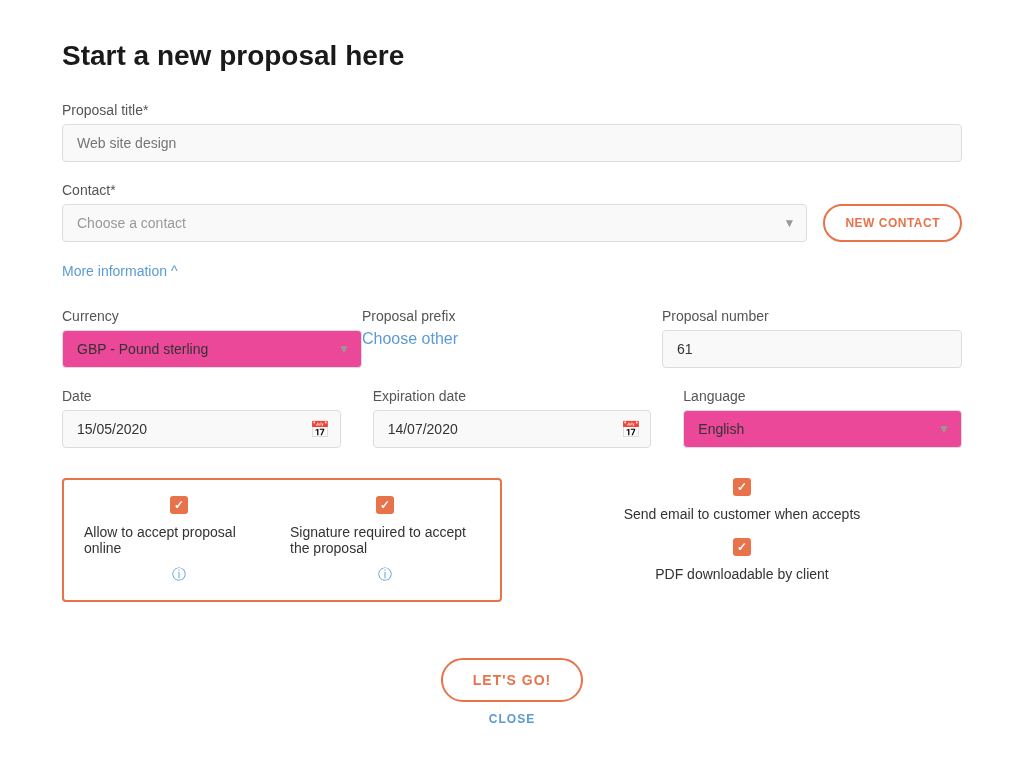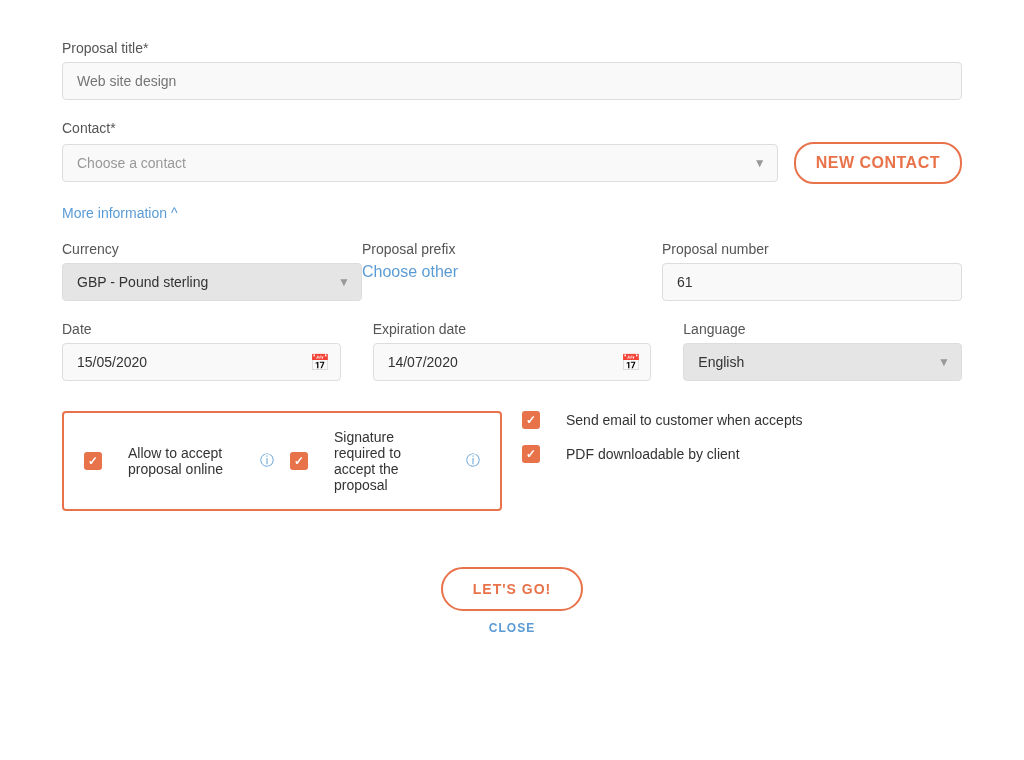--- a/index.html
+++ b/index.html
@@ -71,33 +71,33 @@
       pointer-events: none;
       color: #999;
       font-size: 12px;
     }
     .btn-new-contact {
       padding: 10px 20px;
       border: 2px solid #e8724a;
       border-radius: 20px;
       background: transparent;
       color: #e8724a;
-      font-size: 16px;
+      font-size: 12px;
       font-weight: 600;
       letter-spacing: 0.5px;
       cursor: pointer;
       white-space: nowrap;
     }
     .more-info-link {
       color: #5b9bd5;
       font-size: 14px;
       cursor: pointer;
       text-decoration: none;
       display: inline-block;
-      margin-bottom: 20px;
+      margin-bottom: 29px;
     }
     .three-col {
       display: grid;
       grid-template-columns: 1fr 1fr 1fr;
       margin-bottom: 20px;
       align-items: start;
     }
     .currency-col { grid-column: 1; }
     .prefix-col { grid-column: 2; }
     .number-col { grid-column: 3; }
@@ -131,21 +131,21 @@
     .select-wrapper {
       position: relative;
     }
     .select-wrapper select {
       width: 100%;
       padding: 10px 14px;
       border: 1px solid #ddd;
       border-radius: 4px;
       font-size: 14px;
       color: #333;
-      background: #e5e5e5;
+      background: #ec4899;
       appearance: none;
       outline: none;
       cursor: pointer;
     }
     .select-wrapper .select-arrow {
       position: absolute;
       right: 12px;
       top: 50%;
       transform: translateY(-50%);
       pointer-events: none;
@@ -162,23 +162,24 @@
       border: 2px solid #e8724a;
       border-radius: 4px;
       padding: 16px 20px;
       display: grid;
       grid-template-columns: 1fr 1fr;
       gap: 16px;
     }
     .checkbox-item {
       display: flex;
       align-items: center;
-      gap: 26px;
+      gap: 10px;
       font-size: 14px;
       color: #333;
+      flex-direction: column;
     }
     .custom-checkbox {
       width: 18px;
       height: 18px;
       background: #e8724a;
       border-radius: 3px;
       display: flex;
       align-items: center;
       justify-content: center;
       flex-shrink: 0;
@@ -232,20 +233,21 @@
       color: #333 !important;
     }
     .number-input {
       color: #333 !important;
     }
   </style>
 </head>
 <body>
 
 <div class="container">
+  <h1>Start a new proposal here</h1>
 
   <div class="form-group">
     <label class="field-label">Proposal title*</label>
     <input type="text" placeholder="Web site design" style="">
   </div>
 
   <div class="form-group">
     <label class="field-label">Contact*</label>
     <div class="contact-row">
       <div class="contact-select-wrapper">

